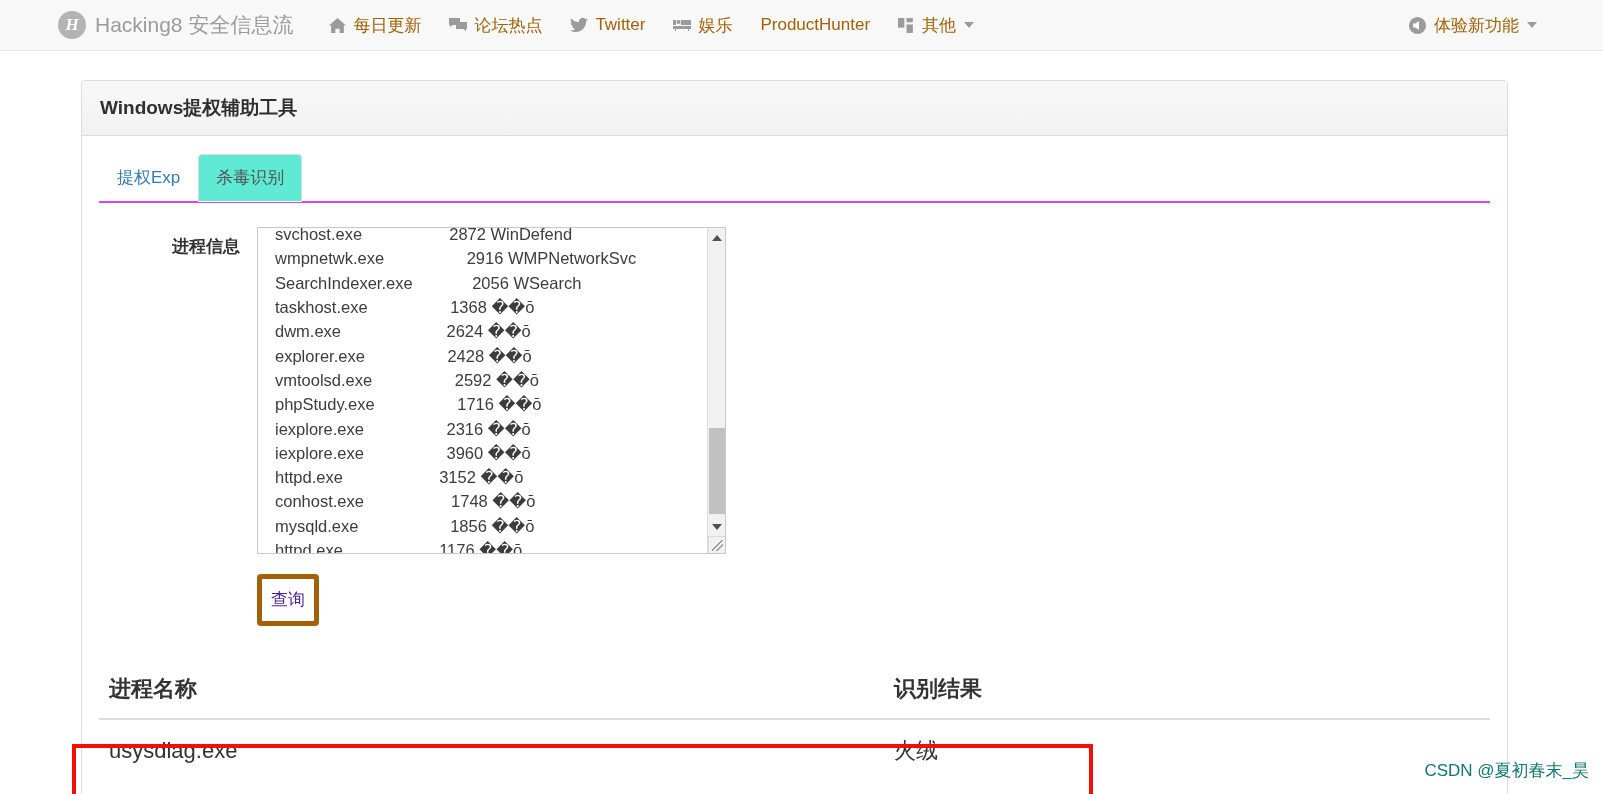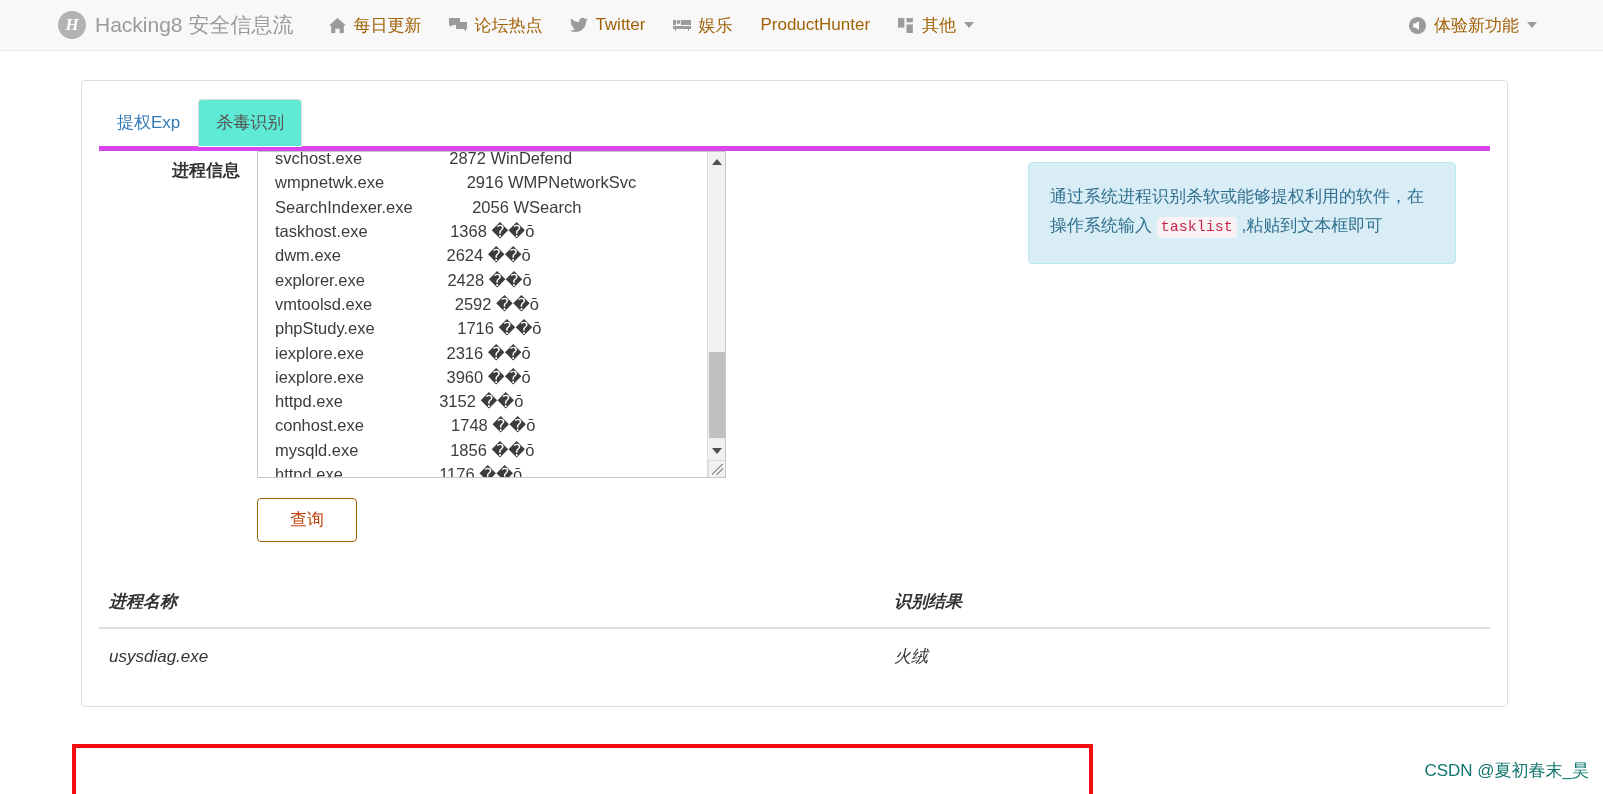--- a/index.html
+++ b/index.html
@@ -85,21 +85,21 @@
     color: #2f2f2f;
   }
   .panel-body { padding: 18px 17px 22px 17px; }
 
   
   .nav-tabs {
     display: flex;
     list-style: none;
     margin: 0 0 0 0;
     padding: 0;
-    border-bottom: 5px solid #d946ef;
+    border-bottom: 2px solid #d946ef;
   }
   .nav-tabs li { margin-bottom: -1px; }
   .nav-tabs a {
     display: block;
     padding: 11px 17px;
     font-size: 17px;
     color: #337ab7;
     text-decoration: none;
     border: 1px solid transparent;
     border-radius: 4px 4px 0 0;
@@ -109,20 +109,21 @@
   .nav-tabs li.active a {
     color: #555555;
     background: #5eead4;
     border-color: #dddddd #dddddd #ffffff;
     cursor: default;
   }
 
   
   .form-row {
     display: flex;
+    margin-top: 24px;
     align-items: flex-start;
   }
   .form-label {
     width: 158px;
     text-align: right;
     padding-right: 17px;
     padding-top: 8px;
     font-size: 17px;
     font-weight: bold;
     color: #333333;
@@ -192,25 +193,25 @@
     width: 11px; height: 11px;
     background:
       linear-gradient(135deg, transparent 0 44%, #9a9a9a 44% 52%, transparent 52% 100%),
       linear-gradient(135deg, transparent 0 68%, #9a9a9a 68% 76%, transparent 76% 100%);
   }
 
   .btn-query {
     margin-top: 20px;
     margin-left: 0;
     display: inline-block;
-    padding: 9px 32px;
-    font-size: 17px;
-    color: #c2410c;
+    padding: 9px 9px;
+    font-size: 17px;
+    color: #4c1d95;
     background: #ffffff;
-    border: 1px solid #a16207;
+    border: 5px solid #a16207;
     border-radius: 4px;
     cursor: pointer;
     line-height: 1.42;
     font-family: inherit;
   }
 
   
   .alert-info {
     width: 428px;
     margin-left: 92px;
@@ -231,22 +232,21 @@
     padding: 2px 4px;
     border-radius: 4px;
     font-size: 15px;
   }
 
   
   .table-wrap { margin-top: 34px; }
   table.result {
     width: 100%;
     border-collapse: collapse;
-    font-size: 17px;
-    font-style: italic;
+    font-size: 22px;
   }
   table.result th, table.result td {
     border-top: 1px solid #dddddd;
     padding: 16px 10px;
     text-align: left;
   }
   table.result thead th {
     border-bottom: 2px solid #dddddd;
     border-top: none;
     font-weight: bold;
@@ -354,20 +354,23 @@
       <span>体验新功能</span>
       <span class="caret"></span>
     </a>
   </div>
 </div>
 
 <div class="page">
 
   <div class="panel">
 
+    <div class="panel-heading">
+      <h3 class="panel-title">Windows提权辅助工具</h3>
+    </div>
 
     <div class="panel-body">
 
       <ul class="nav-tabs">
         <li>
           <a>提权Exp</a>
         </li>
         <li class="active">
           <a>杀毒识别</a>
         </li>
@@ -401,23 +404,20 @@
               <div class="sb-arrow down">
                   <i></i>
                 </div>
             </div>
             <div class="resize-grip"></div>
           </div>
 
           <button class="btn-query">查询</button>
         </div>
 
-        <div class="alert-info">
-          <span>通过系统进程识别杀软或能够提权利用的软件，在操作系统输入 </span><code>tasklist</code><span> ,粘贴到文本框即可</span>
-        </div>
       </div>
 
       <div class="table-wrap">
         <table class="result">
           <thead>
             <tr>
               <th class="col-name">进程名称</th>
               <th>识别结果</th>
             </tr>
           </thead>

